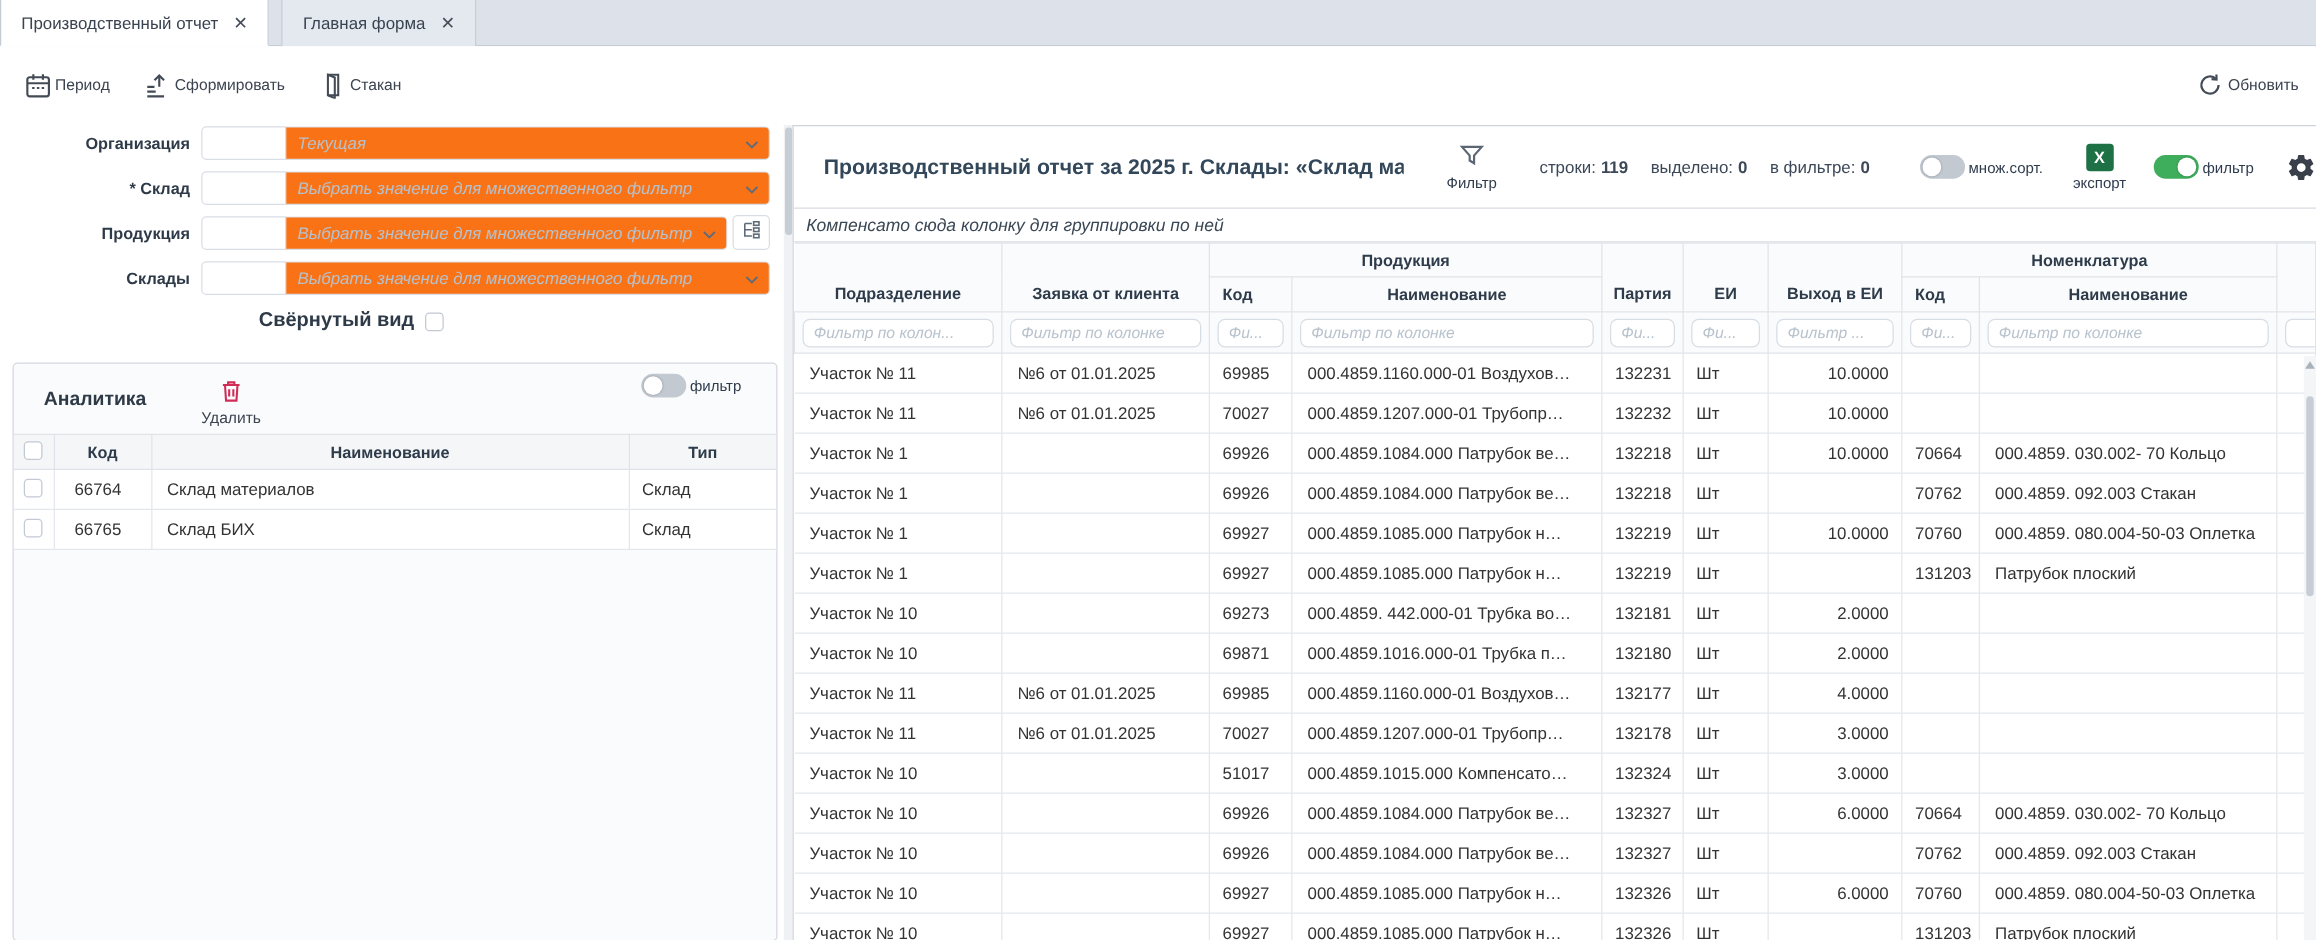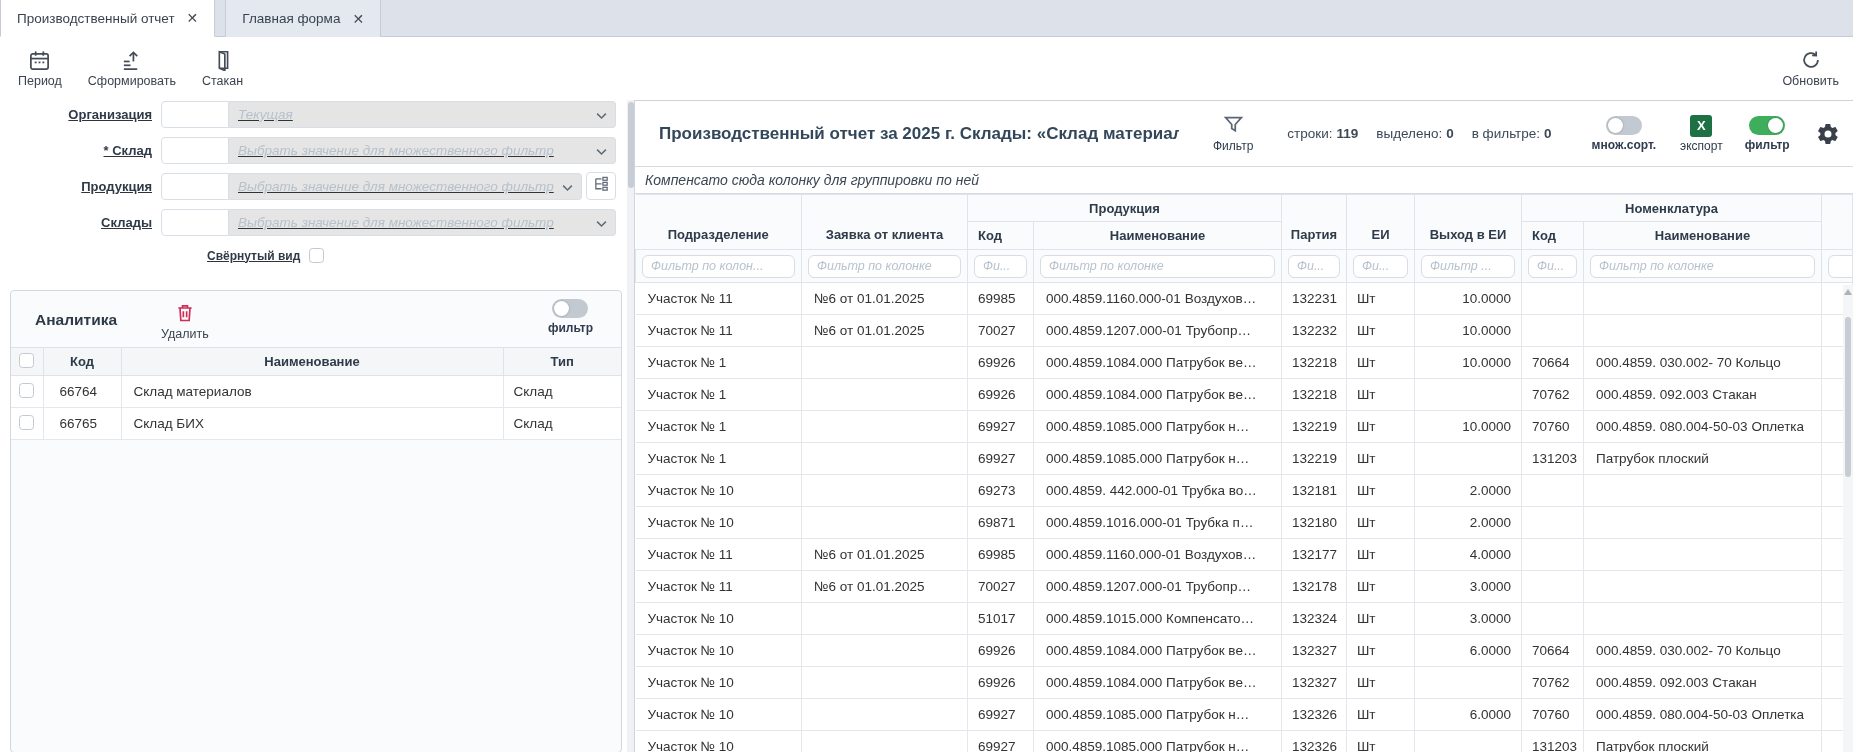--- a/index.html
+++ b/index.html
@@ -12,55 +12,55 @@
     background:#dde2ea; border-bottom:1px solid #c6ccd6; display:flex; }
   .tab { height:37px; display:flex; align-items:center; gap:12px; padding:0 16px;
     font-size:13.5px; color:#3a4350; border-right:1px solid #c6ccd6; cursor:default; }
   .tab.active { background:#fff; border-left:1px solid #c6ccd6; border-bottom:1px solid #fff; margin-bottom:-1px; }
   .tab:not(.active){ background:#e4e9f0; margin-left:10px; border-left:1px solid #c6ccd6; }
   .tab-close { font-size:14px; color:#444c58; font-style:normal; }
 
   
   .toolbar { position:absolute; left:0; top:37px; width:100%; height:62px; background:#fff;
     display:flex; align-items:center; padding-left:18px; }
-  .tool-btn { display:flex; flex-direction:column; align-items:center; gap:2px;
+  .tool-btn { display:flex; flex-direction:row; align-items:center; gap:2px;
     margin-right:26px; color:#3f4752; cursor:default; }
   .tool-ico { width:24px; height:24px; display:flex; align-items:center; justify-content:center; }
   .tool-ico svg { stroke:#434b56; }
   .tool-label { font-size:12.5px; color:#3c4450; }
   .tool-btn.refresh { position:absolute; right:14px; margin-right:0; }
 
   
-  .left-form { position:absolute; left:0; top:100px; width:628px;text-decoration:underline; }
+  .left-form { position:absolute; left:0; top:100px; width:628px; }
   .form-row { display:flex; align-items:center; height:28px; margin-bottom:8px; }
   .form-label { width:152px; text-align:right; margin-right:9px; font-weight:bold;
     font-size:13px; color:#2e3a48; white-space:nowrap; }
   .code-input { width:68px; height:27px; border:1px solid #d9dee6; border-radius:4px 0 0 4px;
     background:#fff; }
   .combo { position:relative; flex:1; height:27px; border:1px solid #d9dee6; border-left:none;
-    border-radius:0 4px 4px 0; background:#e5e5e5; margin-right:12px; display:flex; align-items:center; overflow:hidden; }
+    border-radius:0 4px 4px 0; background:#f97316; margin-right:12px; display:flex; align-items:center; overflow:hidden; }
   .combo.short { margin-right:46px; }
   .combo-input { border:none; outline:none; width:100%; height:100%; padding:0 26px 0 9px;
     font:italic 13.5px "Liberation Sans","DejaVu Sans",sans-serif; color:#333; background:transparent; }
   .combo-input::placeholder { color:#b6c1cc; opacity:1; }
   .chevron { position:absolute; right:6px; top:6px; width:15px; height:15px; }
   .tree-btn { position:absolute; width:30px; height:28px; border:1px solid #d9dee6; border-radius:4px;
     background:#fff; right:12px; margin-top:0; display:flex; align-items:center; justify-content:center; }
   .row-wrap { position:relative; }
   .collapsed-row { display:flex; align-items:center; gap:9px; margin:12px 0 0 207px; }
-  .collapsed-label { font-weight:bold; font-size:12px; color:#2e3a48; }
+  .collapsed-label { font-weight:bold; font-size:16px; color:#2e3a48; }
   .checkbox { width:15px; height:15px; border:1px solid #c2c9d3; border-radius:3.5px; background:#fff; display:inline-block; }
 
   
   .toggle { position:relative; width:36px; height:19px; border-radius:10px; background:#c3c9d1; display:inline-block; }
   .toggle .knob { position:absolute; top:2px; left:2px; width:15px; height:15px; border-radius:50%;
     background:#fff; box-shadow:0 0 2px rgba(0,0,0,.3); }
   .toggle.on { background:#3fae5c; }
   .toggle.on .knob { left:auto; right:2px; }
-  .toggle-group { display:flex; flex-direction:column; align-items:center; gap:3px;font-weight:bold; }
+  .toggle-group { display:flex; flex-direction:row; align-items:center; gap:3px; }
   .toggle-label { font-size:12px; color:#2f3c4e; }
 
   
   .mid-scrollbar { position:absolute; left:627px; top:100px; width:8px; height:652px; background:#f0f1f4; }
   .mid-thumb { position:absolute; top:2px; left:1px; width:6px; height:86px; background:#c7cdd5; border-radius:3px; }
 
   
   .analytics { position:absolute; left:10px; top:290px; width:612px; height:463px;
     border:1px solid #d3d8df; border-radius:4px; background:#fafbfc; overflow:hidden; }
   .an-header { position:relative; display:flex; align-items:flex-start; padding:12px 24px 4px 24px; height:54px; }

